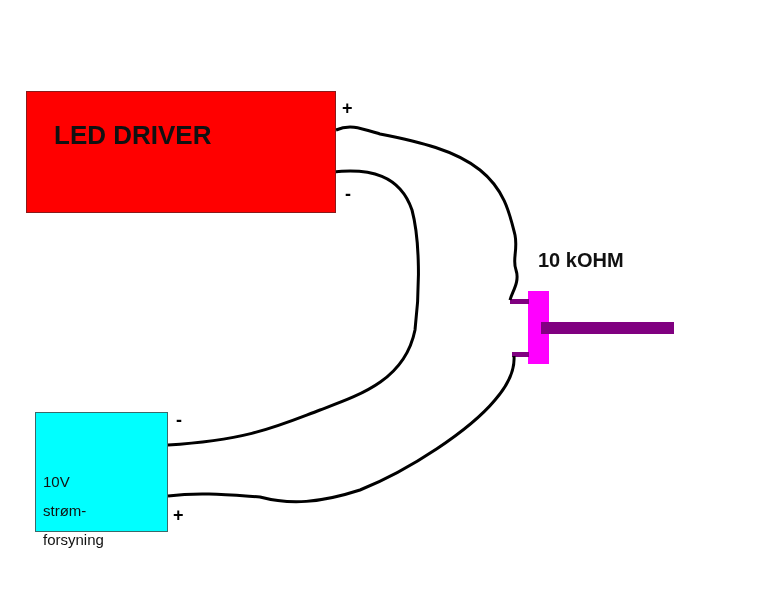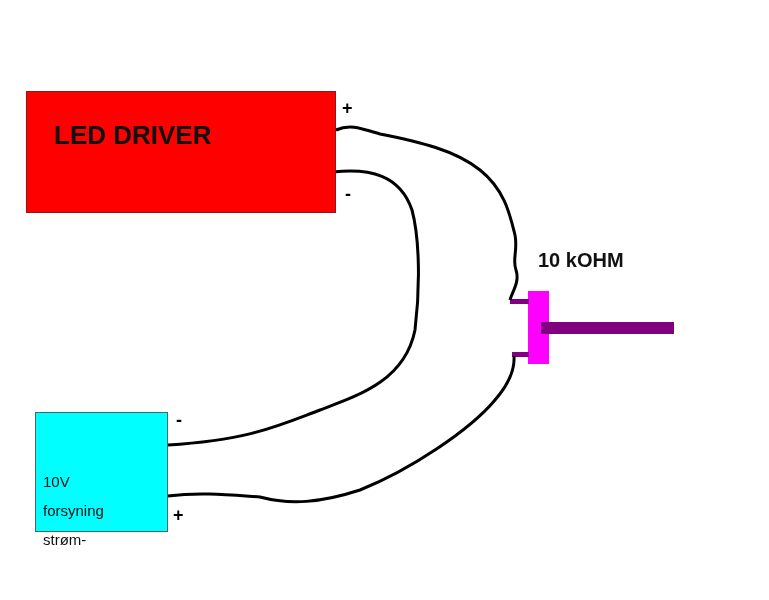--- a/index.html
+++ b/index.html
@@ -35,22 +35,22 @@
 
 <div class="box" id="led-driver">
   <span class="label">LED DRIVER</span>
 </div>
 <span class="sign" style="left:342px;top:98px;">+</span>
 <span class="sign" style="left:345px;top:184px;">-</span>
 
 <div class="box" id="psu">
   <div class="label">
     <div>10V</div>
+    <div>strøm-</div>
     <div>forsyning</div>
-    <div>strøm-</div>
   </div>
 </div>
 <span class="sign" style="left:176px;top:410px;">-</span>
 <span class="sign" style="left:173px;top:505px;">+</span>
 
 <div class="pot-label">
   <div>10 kOHM</div>
 </div>
 
 </body></html>

